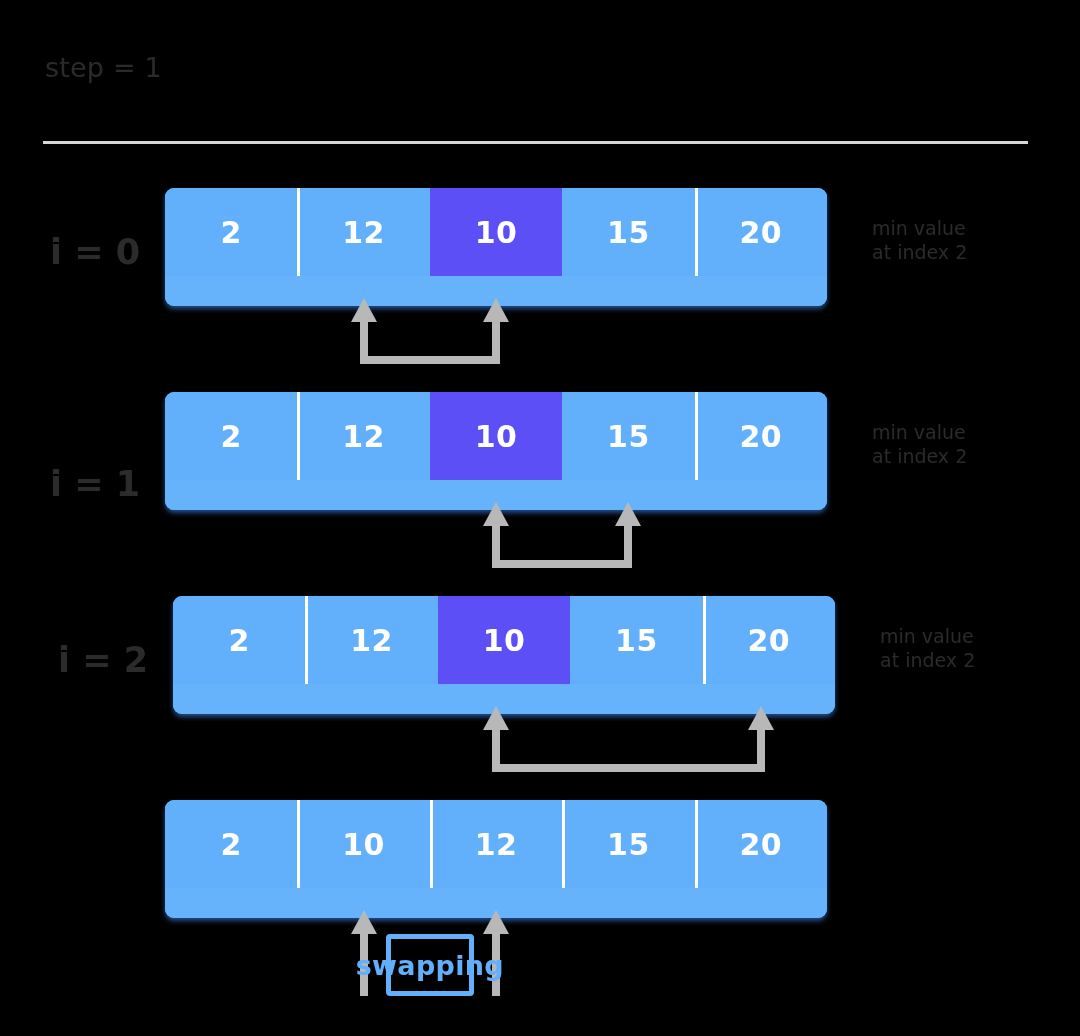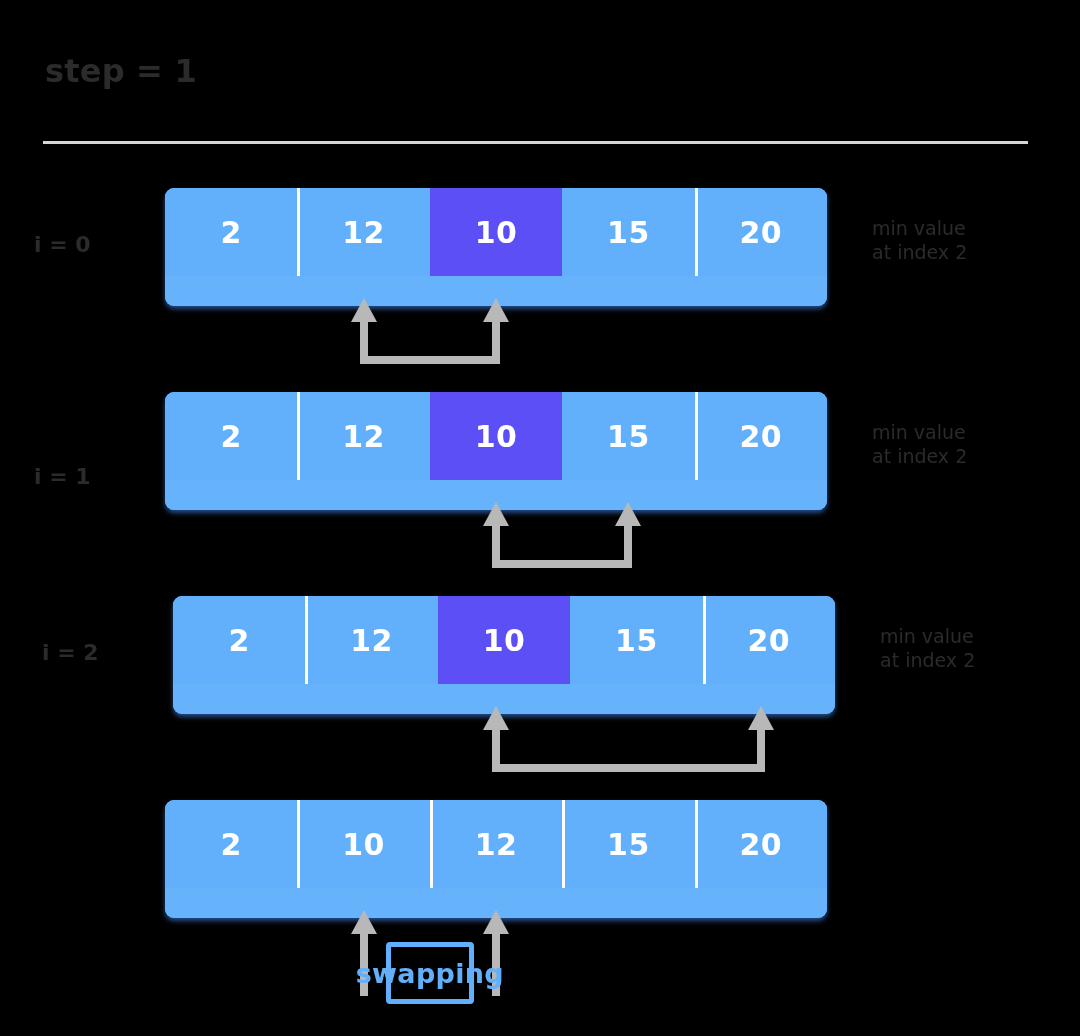--- a/index.html
+++ b/index.html
@@ -17,22 +17,22 @@
     height: 1036px;
     background: #000000;
     overflow: hidden;
   }
 
   
   .step-label {
     position: absolute;
     left: 45px;
     top: 52px;
-    font-size: 32px;
-    font-weight: 700;
+    font-size: 27px;
+    font-weight: 400;
     color: #2b2b2b;
     letter-spacing: 0.2px;
     white-space: nowrap;
   }
   .divider {
     position: absolute;
     left: 43px;
     top: 141px;
     width: 985px;
     height: 3px;
@@ -41,24 +41,24 @@
 
   
   .row {
     position: absolute;
     left: 0;
     width: 1080px;
     height: 130px;
   }
   .row-index {
     position: absolute;
-    left: 34px;
+    left: 50px;
     width: 110px;
     text-align: left;
-    font-size: 22px;
+    font-size: 35px;
     font-weight: 700;
     color: #2b2b2b;
     white-space: nowrap;
   }
   .row-note {
     position: absolute;
     left: 872px;
     width: 200px;
     font-size: 19px;
     font-weight: 400;
@@ -279,14 +279,14 @@
       <div class="leg right"></div>
       <div class="head left"></div>
       <div class="head right"></div>
     </div>
     <div class="swap-arrow" style="left: 359.6px; top: 934px; height: 62px;">
       <div class="head"></div>
     </div>
     <div class="swap-arrow" style="left: 492px; top: 934px; height: 62px;">
       <div class="head"></div>
     </div>
-    <div class="swap-box" style="left: 385.6px; width: 88.4px; top: 934px; height: 62px; margin-top: 8px;">swapping</div>
+    <div class="swap-box" style="left: 385.6px; width: 88.4px; top: 934px; height: 62px;">swapping</div>
   </div>
 
 </body></html>

